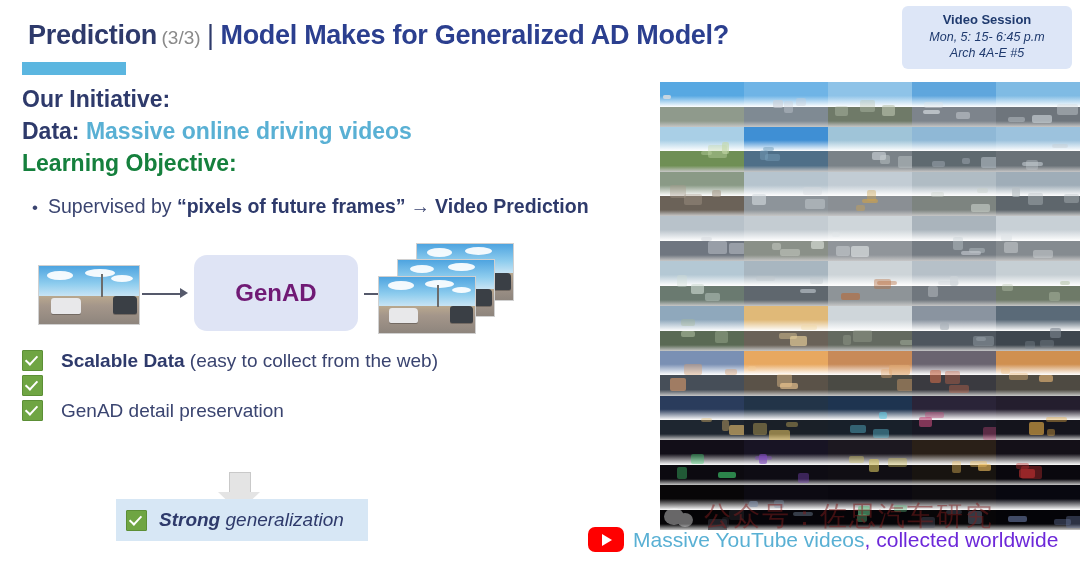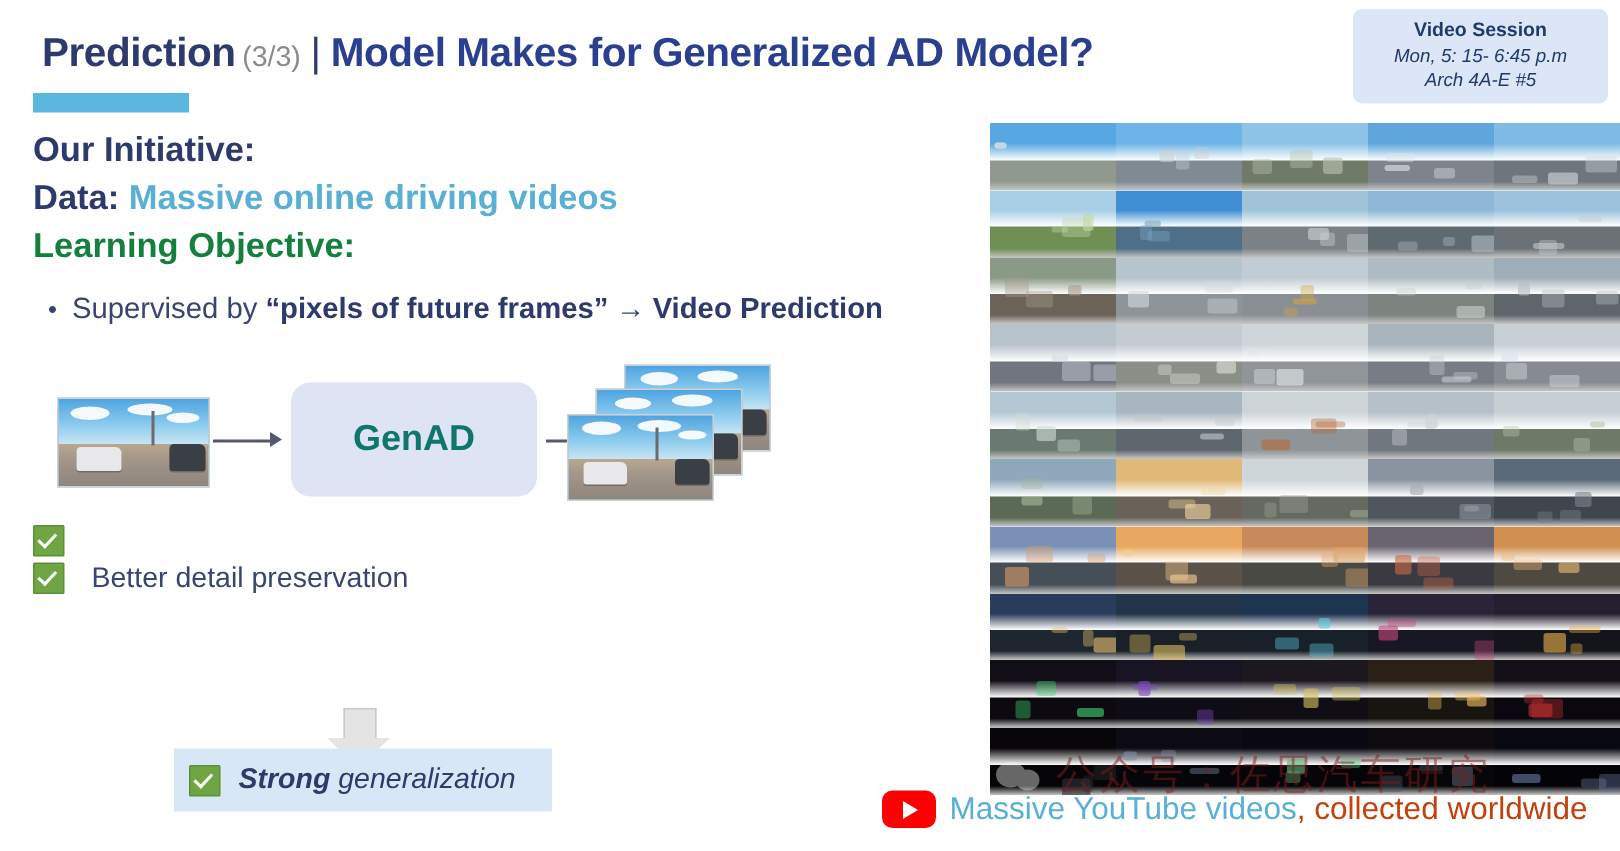--- a/index.html
+++ b/index.html
@@ -97,21 +97,21 @@
     border-top: 5px solid transparent; border-bottom: 5px solid transparent;
     border-left: 8px solid #55596b;
   }
 
   #genad-box {
     position: absolute; left: 156px; top: 12px;
     width: 164px; height: 76px;
     background: #dfe4f5; border-radius: 13px;
     display: flex; align-items: center; justify-content: center;
   }
-  #genad-label { font-size: 24px; font-weight: bold; color: #0f766e; }
+  #genad-label { font-size: 24px; font-weight: bold; color: #701a75; }
 
   #out-stack { position: absolute; left: 340px; top: 0px; width: 140px; height: 100px; }
   #out-stack .sky-frame { position: absolute; width: 96px; height: 56px; }
   #out-stack .f3 { left: 38px; top: 0px; }
   #out-stack .f2 { left: 19px; top: 16px; }
   #out-stack .f1 { left: 0px;  top: 33px; }
 
   
   #checklist { position: absolute; left: 22px; top: 348px; }
   .check-row {
@@ -210,21 +210,21 @@
     position: relative; margin-right: 9px;
   }
   #yt-logo::after {
     content: ""; position: absolute; left: 14px; top: 6.5px;
     width: 0; height: 0;
     border-top: 6px solid transparent; border-bottom: 6px solid transparent;
     border-left: 10px solid #ffffff;
   }
   #caption-text { font-size: 21px; }
   #caption-text .teal { color: #59b0d4; }
-  #caption-text .navy { color: #c2410c; }
+  #caption-text .navy { color: #6d28d9; }
 </style>
 </head>
 <body>
 
 <div id="title-block">
   <span id="title-main">Prediction</span>
   <span id="title-count">(3/3)</span>
   <span id="title-divider">|</span>
   <span id="title-rest">Model Makes for Generalized AD Model?</span>
 </div>
@@ -299,24 +299,28 @@
       <div class="pole" style="left:60%;top:14%;height:40%;"></div>
       <div class="car" style="left:10%;top:55%;width:31%;height:27%;"></div>
       <div class="car dark" style="left:74%;top:52%;width:24%;height:30%;"></div>
     </div>
   </div>
 </div>
 
 <div id="checklist">
   <div class="check-row">
     <span class="cbox"></span>
+    <span class="check-text"><span class="b">Scalable Data</span><span> (easy to collect from the web)</span></span>
   </div>
   <div class="check-row">
     <span class="cbox"></span>
-    <span class="check-text"><span>Better detail preservation</span></span>
+  </div>
+  <div class="check-row">
+    <span class="cbox"></span>
+    <span class="check-text"><span>GenAD detail preservation</span></span>
   </div>
 </div>
 
 <div id="down-arrow">
   <div class="tip-edge"></div>
   <div class="stem"></div>
   <div class="tip"></div>
 </div>
 
 <div id="callout">

